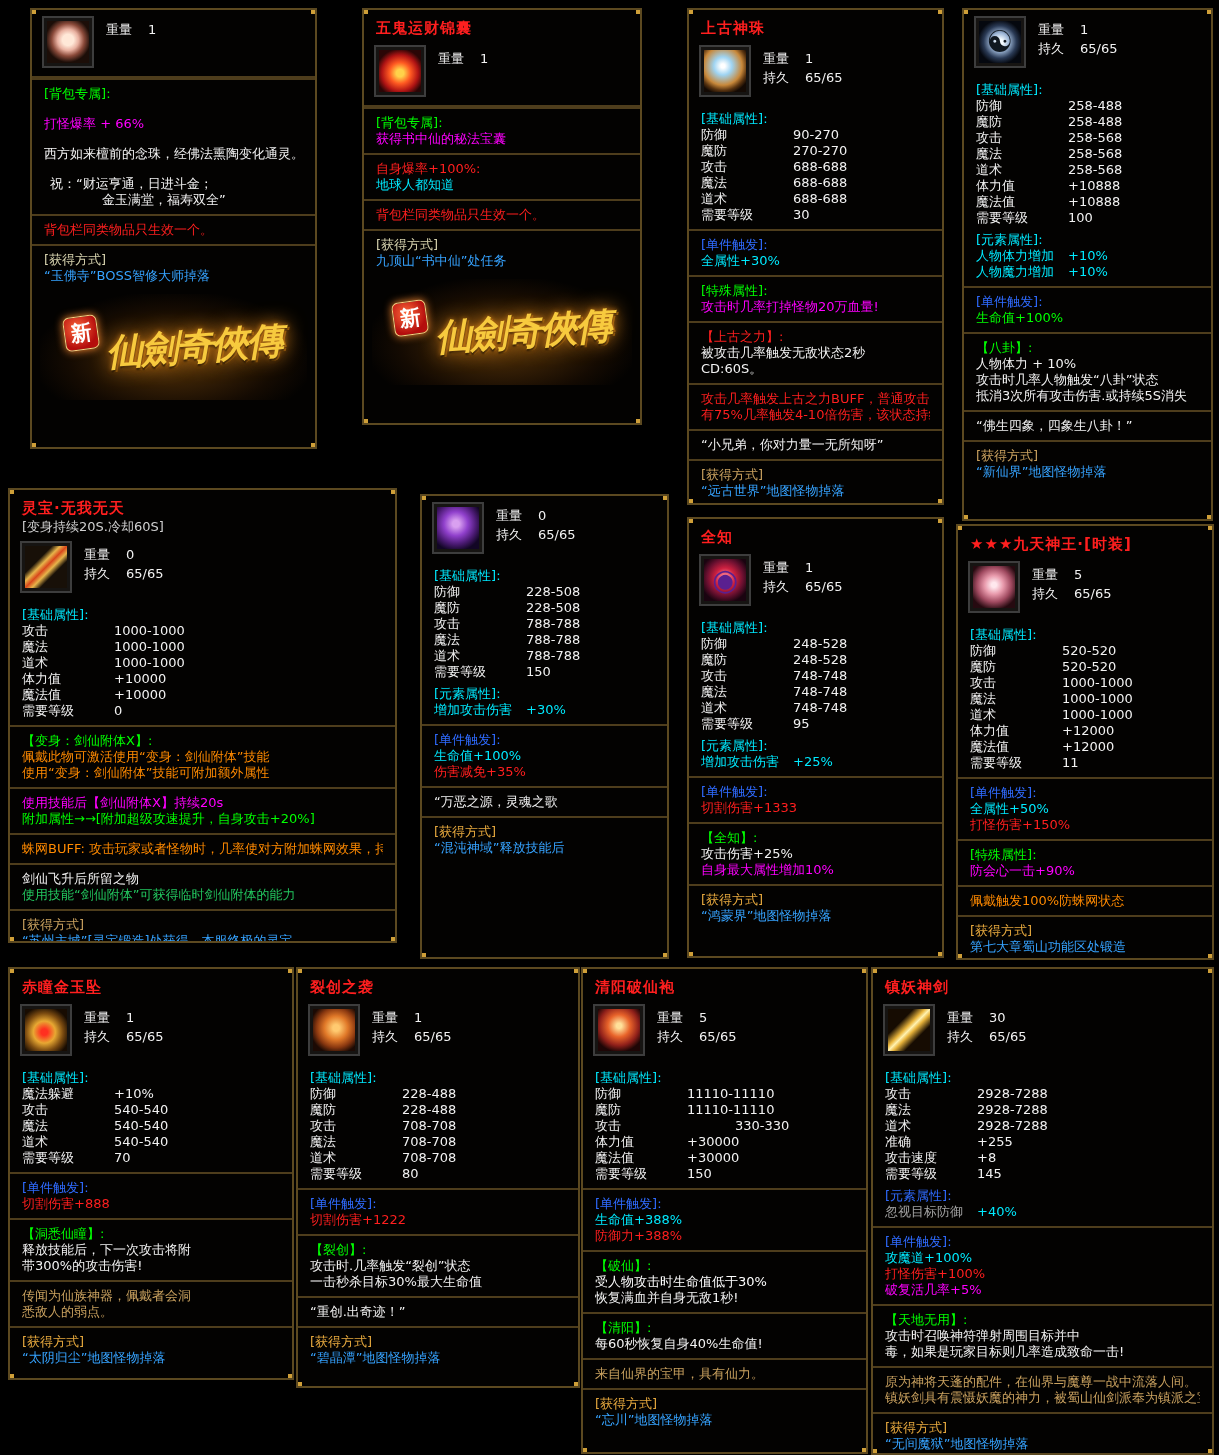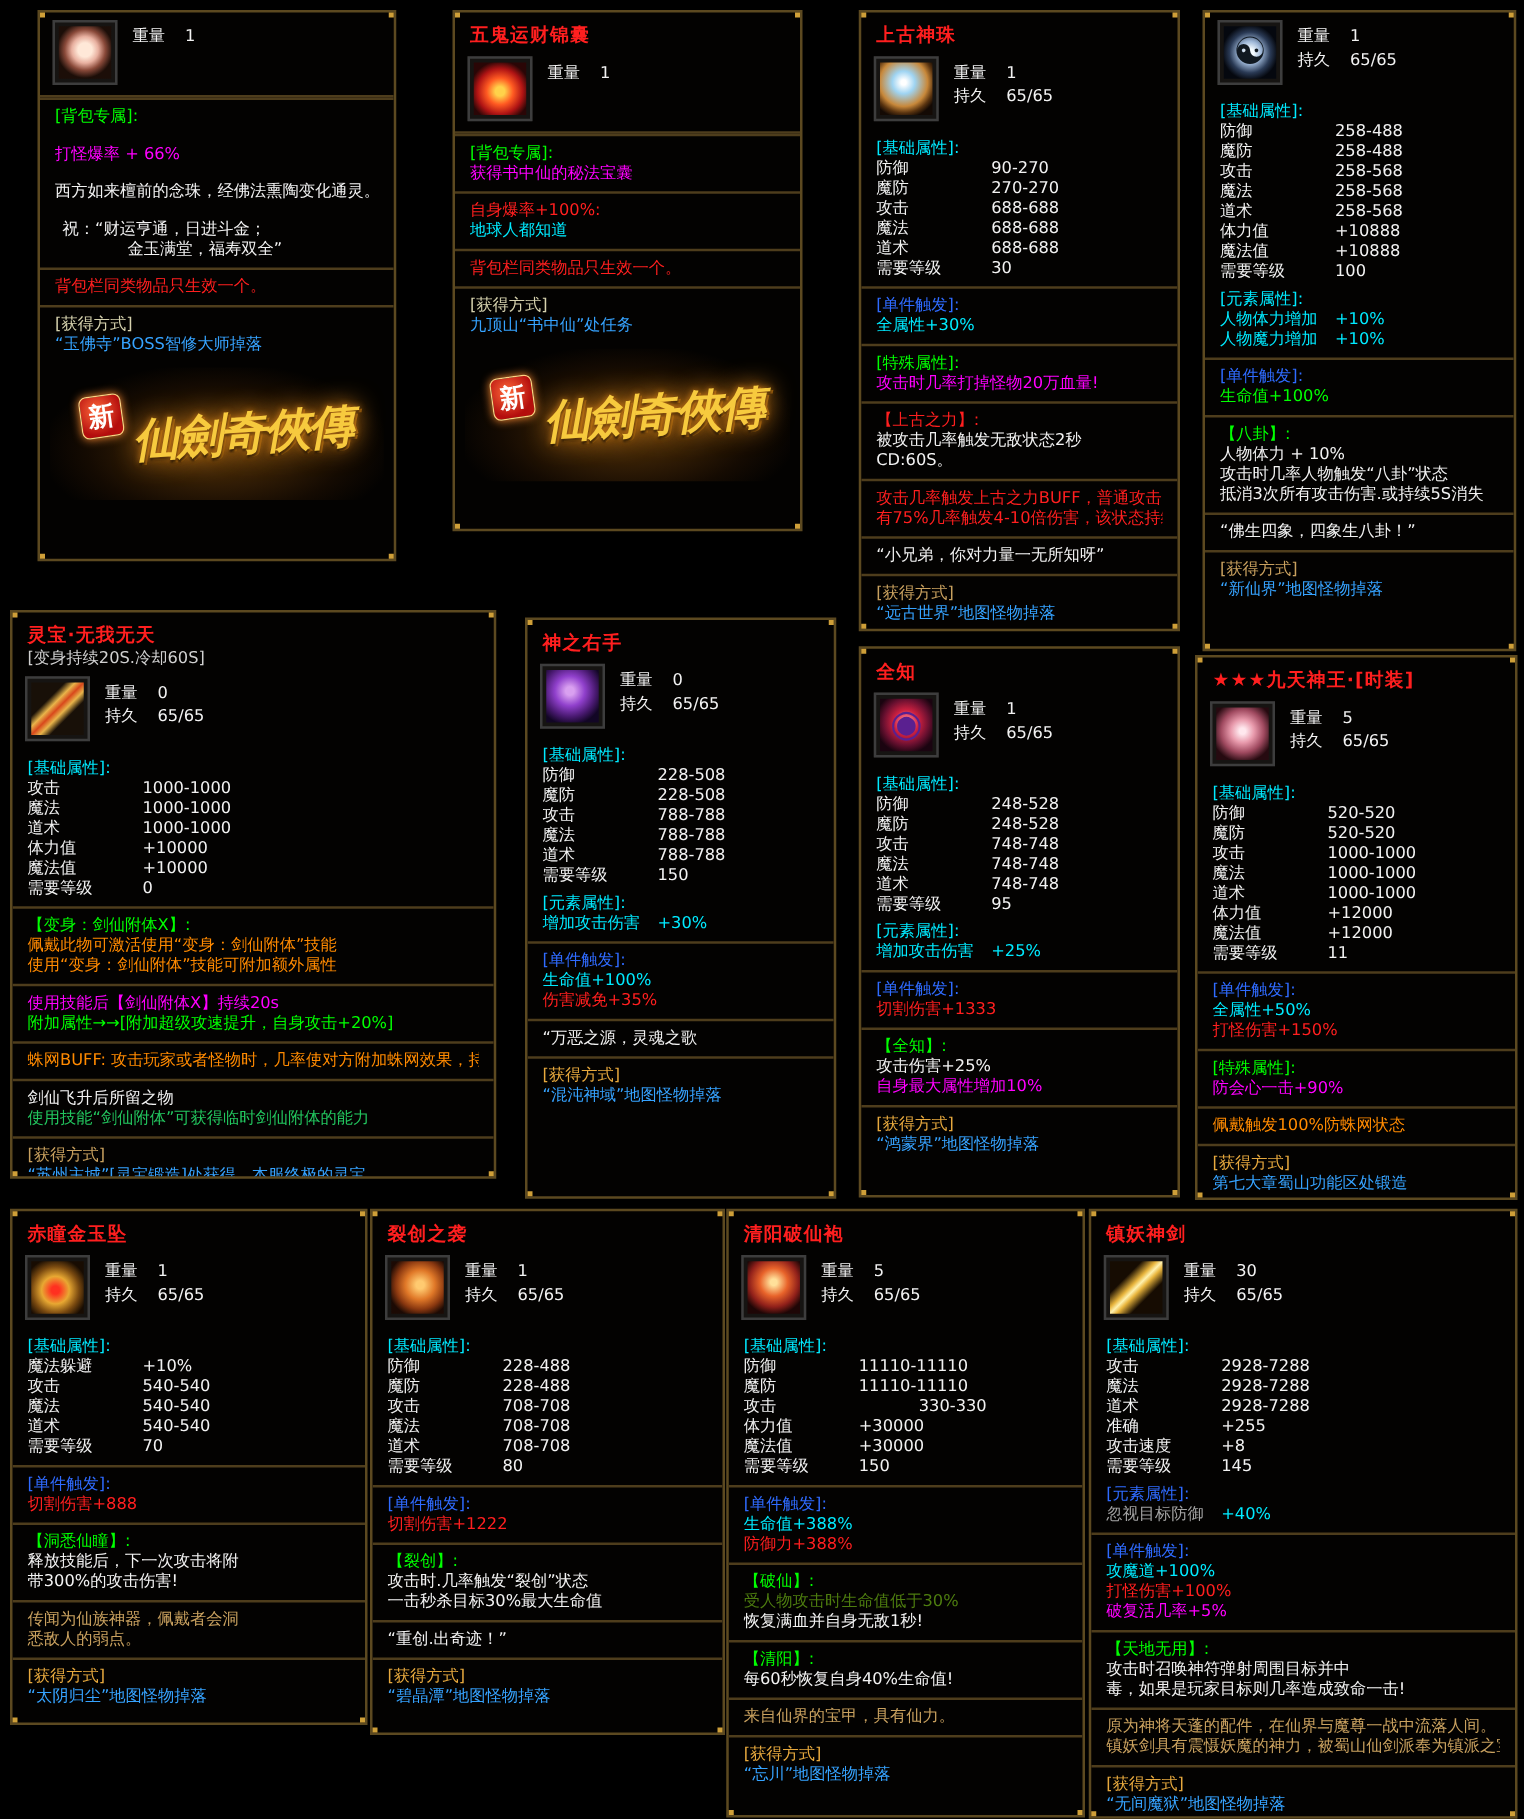--- a/index.html
+++ b/index.html
@@ -253,21 +253,20 @@
       <div class="section divided">
         <div class="line" style="color: rgb(201, 161, 95);">[获得方式]</div>
         <div class="line" style="color: rgb(54, 163, 255);">“苏州主城”[灵宝锻造]处获得，本服终极的灵宝</div>
       </div>
     </div>
     <div class="card" style="left: 420px; top: 494px; width: 249px; height: 465px;">
       <div class="corner tl"></div>
       <div class="corner tr"></div>
       <div class="corner bl"></div>
       <div class="corner br"></div>
-      <div class="card-title" style="color: rgb(255, 31, 31);">神之右手</div>
       <div class="card-head">
         <div class="icon-box">
           <div class="icon-inner" style="background: radial-gradient(circle at 45% 40%, rgb(217, 160, 240) 10%, rgb(144, 64, 204) 35%, rgb(74, 26, 114) 60%, rgb(18, 6, 37) 80%);"></div>
         </div>
         <div class="head-stats">
           <div><span>重量</span><span class="hs-val">0</span></div>
           <div><span>持久</span><span class="hs-val">65/65</span></div>
         </div>
       </div>
       <div class="section">
@@ -285,21 +284,21 @@
       <div class="section divided">
         <div class="line" style="color: rgb(47, 107, 255);">[单件触发]:</div>
         <div class="line" style="color: rgb(0, 234, 255);">生命值+100%</div>
         <div class="line" style="color: rgb(255, 31, 31);">伤害减免+35%</div>
       </div>
       <div class="section divided">
         <div class="line" style="color: rgb(242, 242, 242);">“万恶之源，灵魂之歌</div>
       </div>
       <div class="section divided">
         <div class="line" style="color: rgb(231, 169, 62);">[获得方式]</div>
-        <div class="line" style="color: rgb(54, 163, 255);">“混沌神域”地图怪物掉落</div>
+        <div class="line" style="color: rgb(54, 163, 255);">“混沌神域”释放技能后</div>
       </div>
     </div>
     <div class="card" style="left: 687px; top: 517px; width: 257px; height: 441px;">
       <div class="corner tl"></div>
       <div class="corner tr"></div>
       <div class="corner bl"></div>
       <div class="corner br"></div>
       <div class="card-title" style="color: rgb(255, 31, 31);">全知</div>
       <div class="card-head">
         <div class="icon-box">
@@ -485,21 +484,21 @@
         <div class="line"><span class="stat-label" style="color: rgb(242, 242, 242);">魔法值</span><span class="stat-value" style="color: rgb(242, 242, 242);">+30000</span></div>
         <div class="line"><span class="stat-label" style="color: rgb(242, 242, 242);">需要等级</span><span class="stat-value" style="color: rgb(242, 242, 242);">150</span></div>
       </div>
       <div class="section divided">
         <div class="line" style="color: rgb(47, 107, 255);">[单件触发]:</div>
         <div class="line" style="color: rgb(0, 234, 255);">生命值+388%</div>
         <div class="line" style="color: rgb(255, 31, 31);">防御力+388%</div>
       </div>
       <div class="section divided">
         <div class="line" style="color: rgb(0, 255, 0);">【破仙】:</div>
-        <div class="line" style="color: #4d7c0f;">受人物攻击时生命值低于30%</div>
+        <div class="line" style="color: #ffffff;">受人物攻击时生命值低于30%</div>
         <div class="line" style="color: rgb(242, 242, 242);">恢复满血并自身无敌1秒!</div>
       </div>
       <div class="section divided">
         <div class="line" style="color: rgb(0, 255, 0);">【清阳】:</div>
         <div class="line" style="color: rgb(242, 242, 242);">每60秒恢复自身40%生命值!</div>
       </div>
       <div class="section divided">
         <div class="line" style="color: rgb(201, 161, 95);">来自仙界的宝甲，具有仙力。</div>
       </div>
       <div class="section divided">

